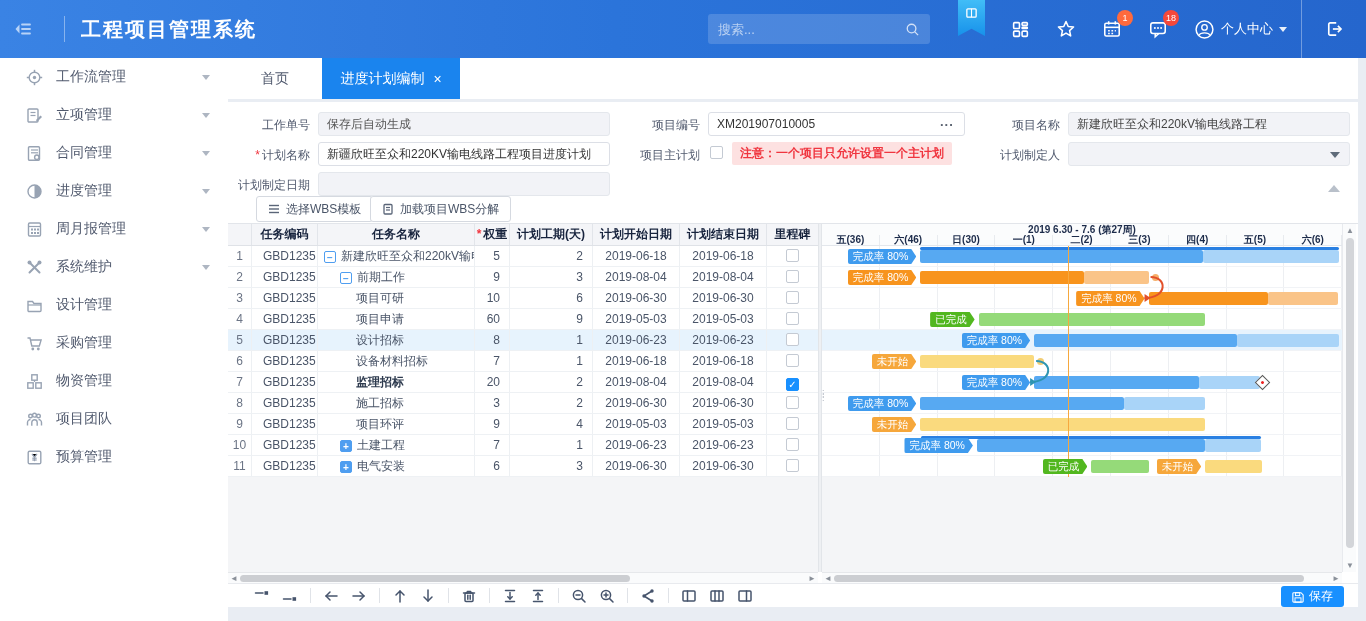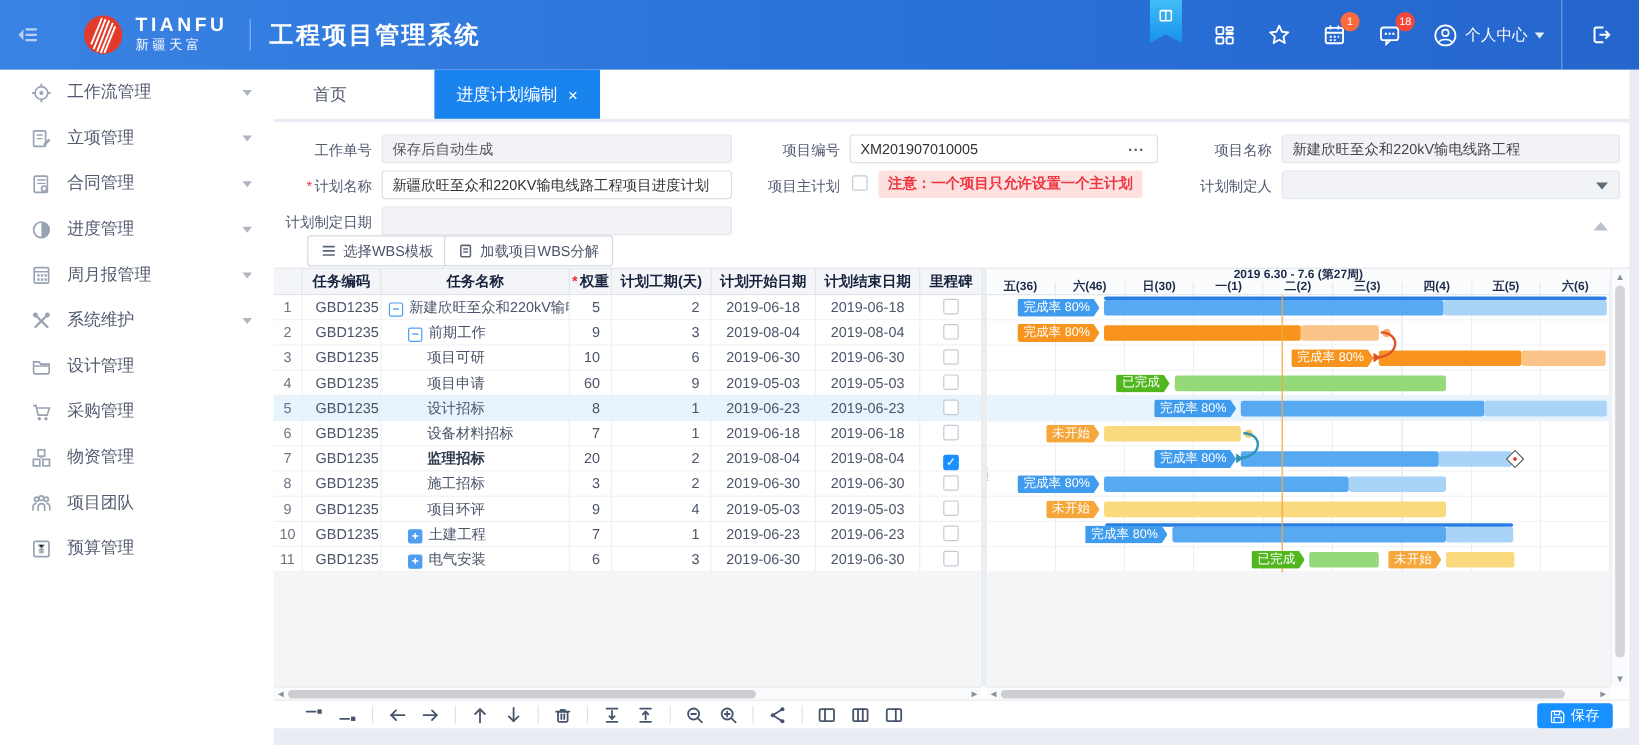--- a/index.html
+++ b/index.html
@@ -32,21 +32,21 @@
   .user-area .caret { width:0;height:0;border-left:4px solid transparent;border-right:4px solid transparent;border-top:5px solid #fff; margin-left:6px; opacity:.9;}
   .logout-wrap { border-left:1px solid rgba(255,255,255,.35); height:58px; display:flex; align-items:center; padding:0 22px; cursor:pointer;}
 
   
   .sidebar { position:absolute; left:0; top:58px; width:228px; height:563px; background:#fff; z-index:20; }
   .side-item { height:38px; display:flex; align-items:center; padding:0 18px 0 26px; cursor:pointer; color:#515a6e; font-size:14px;}
   .side-item .s-ic { width:17px; height:17px; margin-right:13px; flex:none; }
   .side-item .chev { margin-left:auto; width:0; height:0; border-left:4.5px solid transparent; border-right:4.5px solid transparent; border-top:5px solid #aeb6c2;}
 
   
-  .tabbar { position:absolute; left:228px; top:58px; width:1138px; height:44px; background:#fff; display:flex; border-bottom:3px solid #e9edf3;gap:40px;}
+  .tabbar { position:absolute; left:228px; top:58px; width:1138px; height:44px; background:#fff; display:flex; border-bottom:3px solid #e9edf3;}
   .tab { height:41px; display:flex; align-items:center; justify-content:center; font-size:14px; color:#515a6e; width:94px; cursor:pointer;}
   .tab.active { background:#1a84ee; color:#fff; width:138px; }
   .tab .tab-close { margin-left:9px; font-size:14px; line-height:1; }
 
   
   .content { position:absolute; left:228px; top:102px; width:1130px; height:505px; background:#fff; }
   .footer-strip { position:absolute; left:228px; top:607px; width:1138px; height:14px; background:#e9edf3; }
   .edge-strip { position:absolute; left:1358px; top:58px; width:8px; height:549px; background:#e9edf3; }
 
   .f-label { position:absolute; font-size:12px; color:#515a6e; text-align:right; white-space:nowrap; }
@@ -130,45 +130,31 @@
     <div class="collapse-btn">
       <svg width="20" height="18" viewBox="0 0 18 18">
           <polygon points="5.5,4.5 1.5,9 5.5,13.5" fill="#cfe2fb"></polygon>
           <g stroke="#cfe2fb" stroke-width="1.8" stroke-linecap="round">
             <line x1="8" y1="4.5" x2="16" y2="4.5"></line>
             <line x1="8" y1="9" x2="16" y2="9"></line>
             <line x1="8" y1="13.5" x2="16" y2="13.5"></line>
           </g>
         </svg>
     </div>
-    <div class="logo-wrap">
-      <svg width="36" height="36" viewBox="0 0 36 36">
-        <defs>
-            <clipPath id="lc">
-              <circle cx="18" cy="18" r="16"></circle>
-            </clipPath>
-          </defs>
-        <circle cx="18" cy="18" r="16" fill="#e23a2b"></circle>
-        <g clip-path="url(#lc)" stroke="#fff" stroke-width="1.6">
-          <line x1="10" y1="30" x2="20" y2="5"></line>
-            <line x1="13" y1="32" x2="23" y2="6"></line>
-            <line x1="16" y1="33" x2="26" y2="8"></line>
-            <line x1="19" y1="33" x2="28" y2="11"></line>
-            <line x1="8" y1="26" x2="17" y2="4"></line>
-        </g>
-      </svg>
-      <div class="logo-text">
-        <div class="logo-main">TIANFU</div>
-        <div class="logo-sub">新疆天富</div>
-      </div>
-    </div>
     <div class="hdr-divider"></div>
     <div class="app-title">工程项目管理系统</div>
 
     <div class="hdr-right">
+      <div class="search-box">
+        <input type="text" placeholder="搜索..." style="">
+        <svg width="15" height="15" viewBox="0 0 16 16">
+            <circle cx="7" cy="7" r="4.6" fill="none" stroke="rgba(255,255,255,.75)" stroke-width="1.4"></circle>
+            <line x1="10.5" y1="10.5" x2="14" y2="14" stroke="rgba(255,255,255,.75)" stroke-width="1.4"></line>
+          </svg>
+      </div>
       <div class="ribbon">
         <svg width="13" height="13" viewBox="0 0 14 14">
             <rect x="2" y="2" width="10" height="9" rx="1" fill="none" stroke="#fff" stroke-width="1.4"></rect>
             <line x1="7" y1="2" x2="7" y2="11" stroke="#fff" stroke-width="1.2"></line>
           </svg>
       </div>
       <div class="hicon">
         <svg width="19" height="19" viewBox="0 0 18 18" fill="none" stroke="#fff" stroke-width="1.5">
             <rect x="2.5" y="2.5" width="5.5" height="5.5" rx="1"></rect>
             <rect x="10.5" y="2.5" width="5" height="2.6" rx="0.8"></rect>

